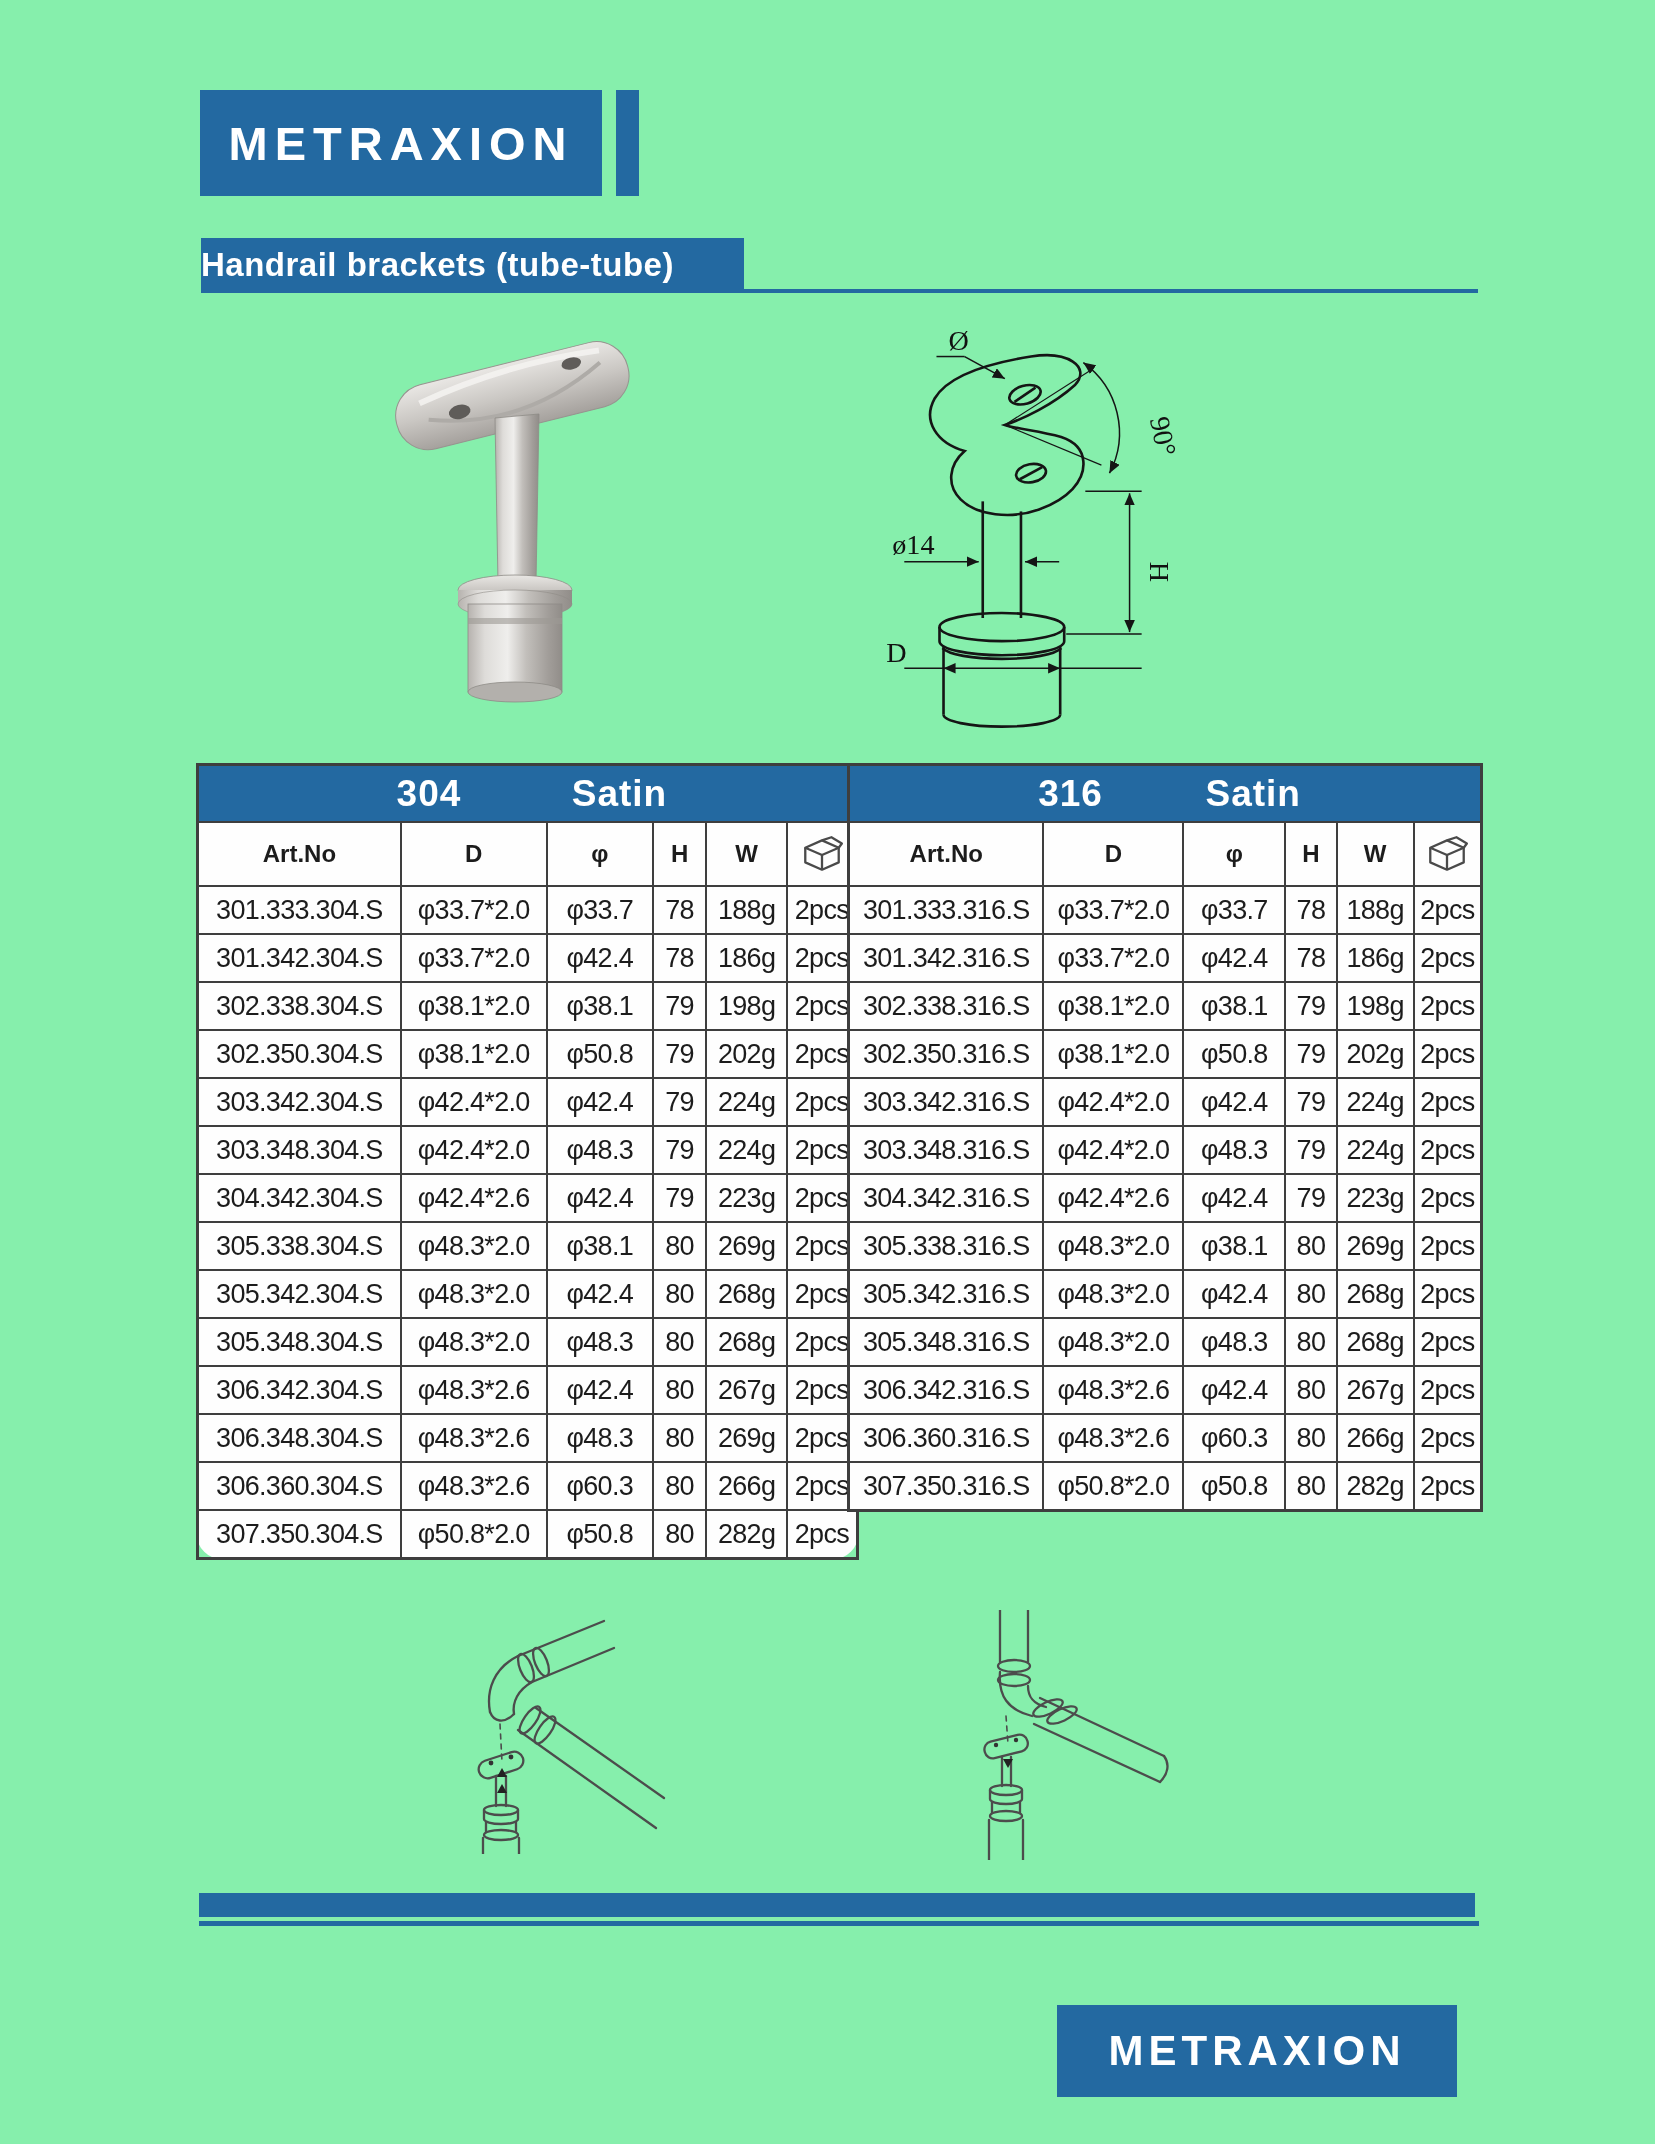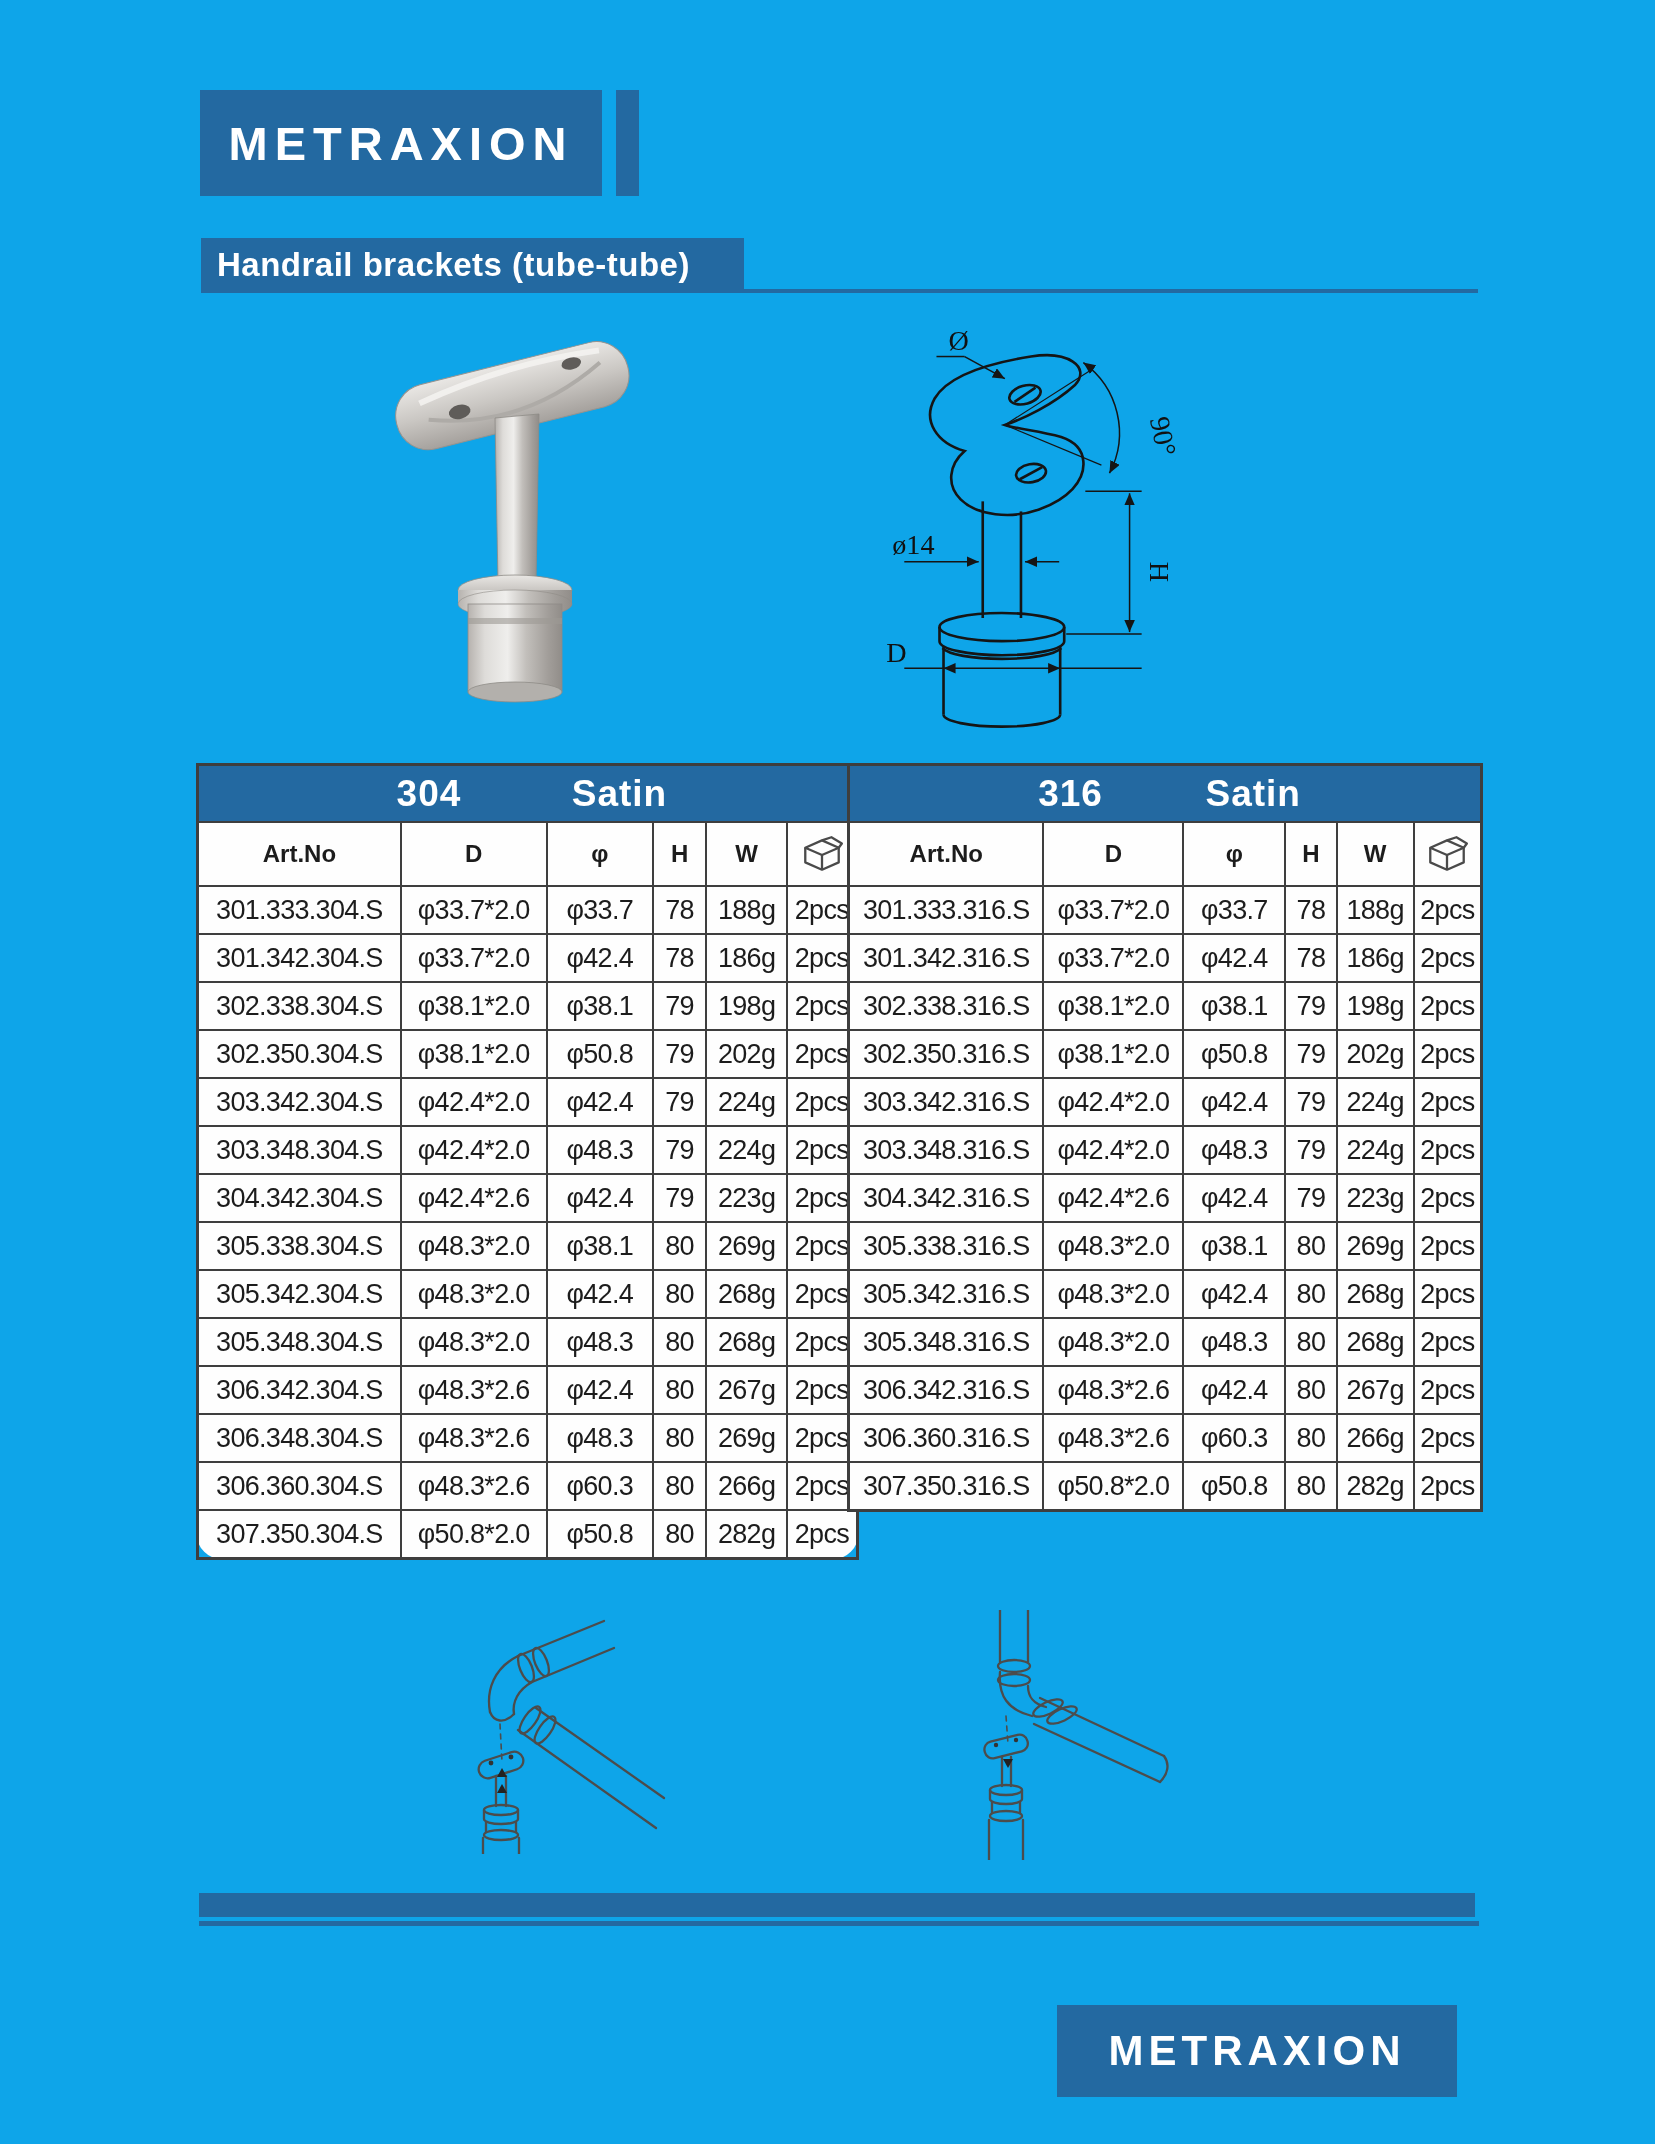--- a/index.html
+++ b/index.html
@@ -1,34 +1,34 @@
 <!DOCTYPE html>
 <html><head>
 <meta charset="utf-8">
 <style>
   html,body{margin:0;padding:0;background:#e9e9e9;}
   .page{
     position:relative;width:1655px;height:2144px;margin:0 auto;
-    background:#0ea5e9;overflow:hidden;
+    background:#86efac;overflow:hidden;
     font-family:"Liberation Sans",sans-serif;color:#1c1c1c;
   }
   
   .logo-box{
     position:absolute;left:200px;top:90px;width:402px;height:106px;
     background:#2369A1;display:flex;align-items:center;justify-content:center;
   }
   .logo-box span{color:#fff;font-size:47px;font-weight:700;letter-spacing:7px;}
   .logo-accent{position:absolute;left:616px;top:90px;width:23px;height:106px;background:#2369A1;}
   
   .title-underline{position:absolute;left:201px;top:289px;width:1277px;height:4px;background:#2369A1;}
   .title-box{
     position:absolute;left:201px;top:238px;width:543px;height:54px;background:#2369A1;
     display:flex;align-items:center;
   }
-  .title-box span{color:#fff;font-size:33px;font-weight:700;padding-left:16px;letter-spacing:0.5px;}
+  .title-box span{color:#fff;font-size:33px;font-weight:700;padding-left:0;letter-spacing:0.5px;}
   
   .photo-svg{position:absolute;left:365px;top:332px;width:292px;height:378px;}
   .tech-svg{position:absolute;left:852px;top:322px;width:352px;height:408px;}
   .diag-svg-1{position:absolute;left:452px;top:1616px;width:228px;height:238px;}
   .diag-svg-2{position:absolute;left:942px;top:1610px;width:228px;height:250px;}
   .tech-label{font-family:"Liberation Serif",serif;font-size:28px;fill:#111;}
   
   table.spec{position:absolute;top:763px;border-collapse:collapse;table-layout:fixed;
     border:3px solid #3e3e3e;background:#fefefe;}
   table.spec.t-left{left:196px;width:663px;border-radius:28px;}

